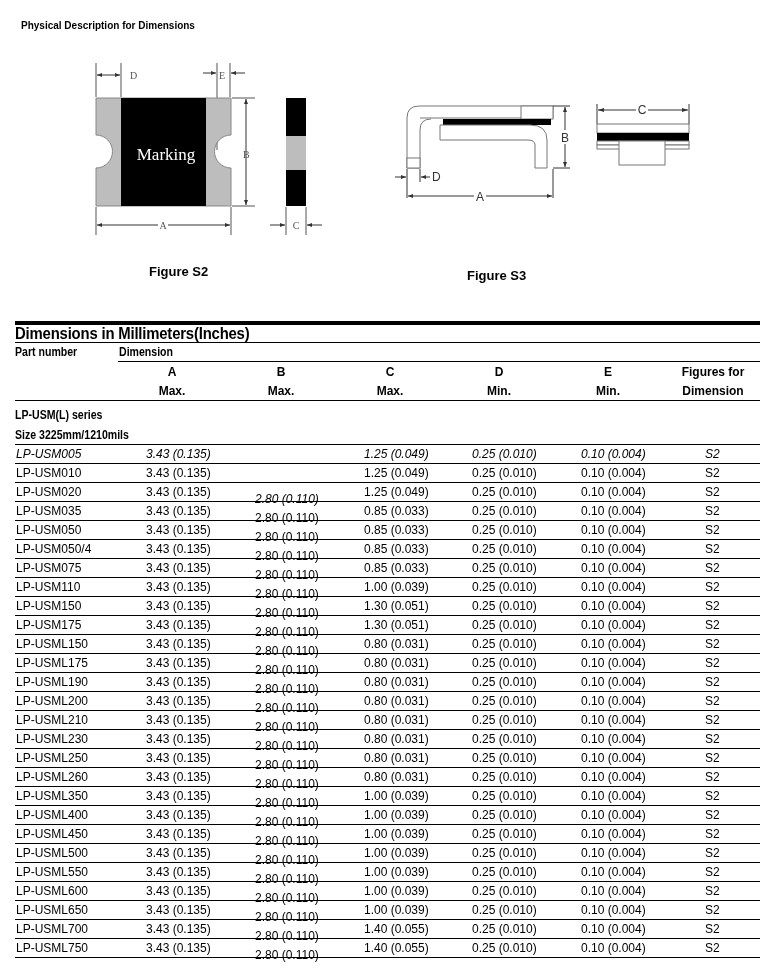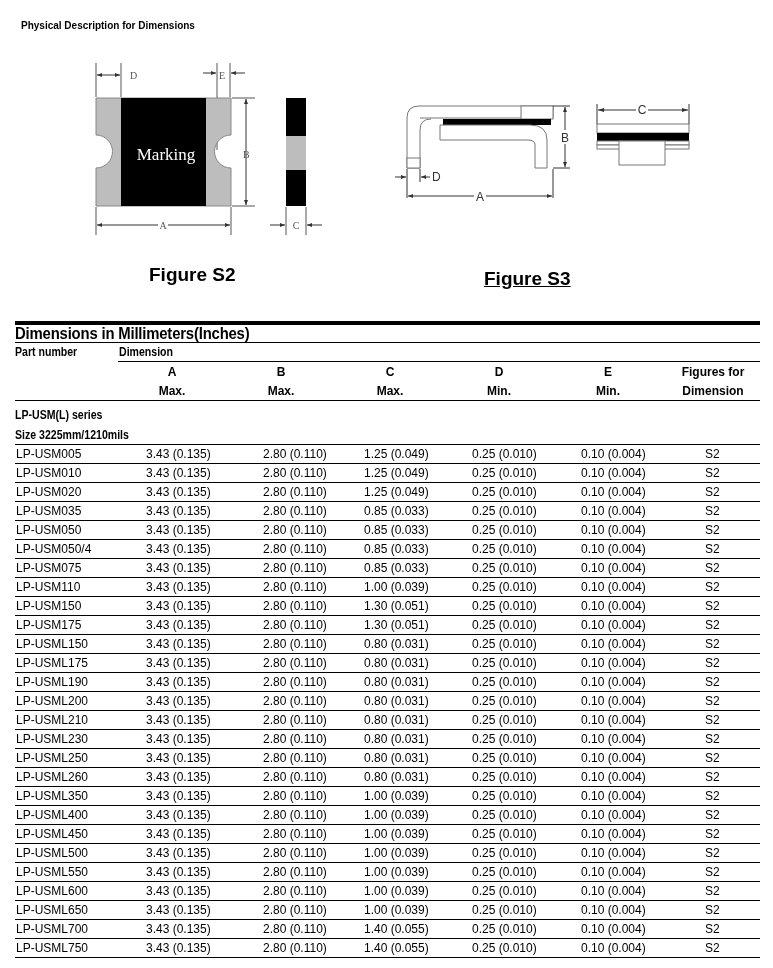--- a/index.html
+++ b/index.html
@@ -1,31 +1,31 @@
 <!DOCTYPE html>
 <html><head>
 <meta charset="utf-8">
 <style>
   html, body { margin:0; padding:0; background:#fff; }
   body { width:773px; height:968px; position:relative; overflow:hidden; font-family:"Liberation Sans", sans-serif; color:#000; }
   .h1 { position:absolute; left:21px; top:20px; font-size:10px; font-weight:bold; }
   .fig { position:absolute; }
-  .figcap { position:absolute; font-size:19px; font-weight:bold; }
+  .figcap { position:absolute; font-size:13px; font-weight:bold; }
   .thickbar { position:absolute; left:15px; top:321px; width:745px; height:4px; background:#000; }
   .tbl-title { position:absolute; left:15px; top:325px; font-size:16px; font-weight:bold; font-family:"Liberation Sans Narrow","Liberation Sans", sans-serif; letter-spacing:-0.2px; transform:scaleX(0.93); transform-origin:left; }
   .hline { position:absolute; height:1px; background:#000; }
   .hdr { position:absolute; font-size:12px; font-weight:bold; transform:scaleX(0.88); transform-origin:left; }
   .hdrc { position:absolute; font-size:12px; font-weight:bold; text-align:center; width:110px; }
   .rows { position:absolute; left:15px; top:445px; width:745px; }
   .row { height:19px; border-bottom:1px solid #000; box-sizing:border-box; position:relative; font-size:12px; }
-  .row:first-child { border-top:0; }
+  .row:first-child { border-top:0;font-style:italic; }
   .cell { position:absolute; top:2px; white-space:nowrap; }
   .c0 { left:1px; }
   .c1 { left:131px; }
-  .c2 { left:248px; }
+  .c2 { left:240px;margin-top:45px; }
   .c3 { left:349px; }
   .c4 { left:457px; }
   .c5 { left:566px; }
   .c6 { left:690px;text-align:center; }
 </style>
 </head>
 <body>
 
 <div class="h1">Physical Description for Dimensions</div>
 
@@ -115,21 +115,21 @@
   <polygon points="598,110 604,108 604,112" fill="#333"></polygon>
   <polygon points="688,110 682,108 682,112" fill="#333"></polygon>
   <rect x="636" y="103" width="12" height="13" fill="#fff"></rect>
   <text x="642" y="114" font-size="12" fill="#333" text-anchor="middle" font-family="Liberation Sans, sans-serif">C</text>
   <rect x="597" y="124" width="92" height="9" fill="#fff" stroke="#777"></rect>
   <rect x="597" y="133" width="92" height="8" fill="#000"></rect>
   <rect x="597" y="141" width="92" height="4" fill="#fff" stroke="#777"></rect>
   <rect x="597" y="145" width="92" height="4" fill="#fff" stroke="#777"></rect>
   <rect x="619" y="141" width="46" height="24" fill="#fff" stroke="#777"></rect>
 </svg>
-<div class="figcap" style="left:484px;top:268px;text-decoration:underline;">Figure S3</div>
+<div class="figcap" style="left:467px;top:268px;">Figure S3</div>
 
 <div class="thickbar"></div>
 <div class="tbl-title">Dimensions in Millimeters(Inches)</div>
 <div class="hline" style="left:15px;top:342px;width:745px;"></div>
 
 <div class="hdr" style="left:15px;top:345px;">Part number</div>
 <div class="hdr" style="left:119px;top:345px;">Dimension</div>
 <div class="hline" style="left:118px;top:361px;width:642px;"></div>
 
 <div class="hdrc" style="left:117px;top:363px;"><span>A</span><br><span>Max.</span></div>

